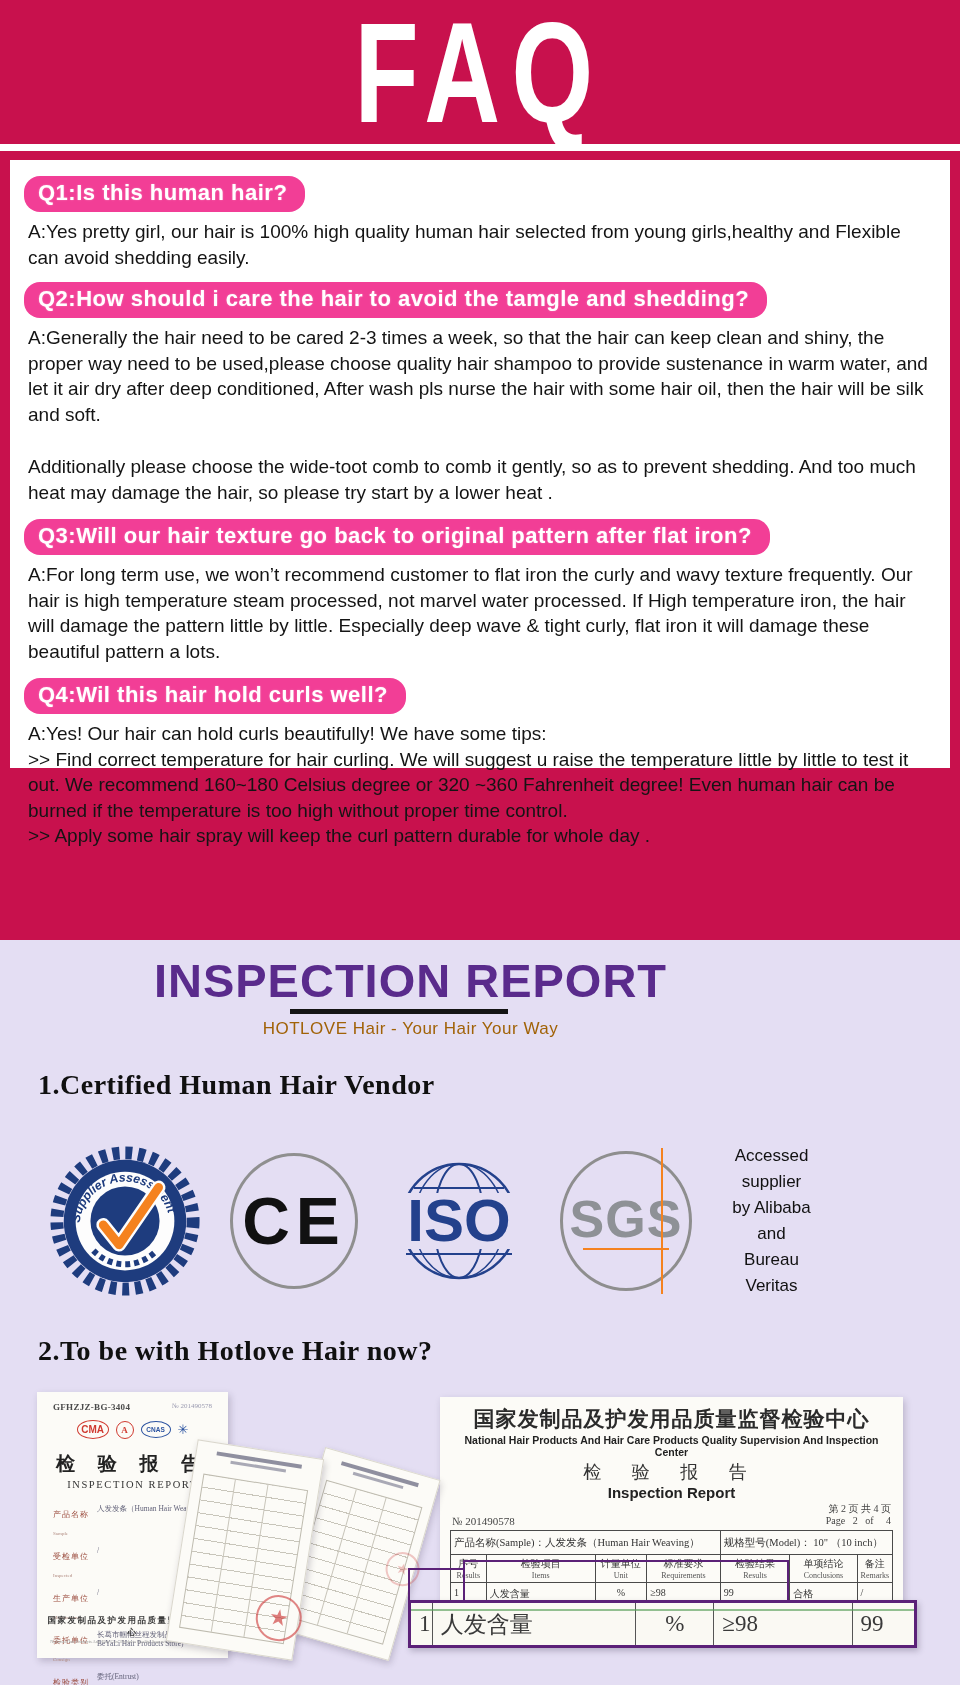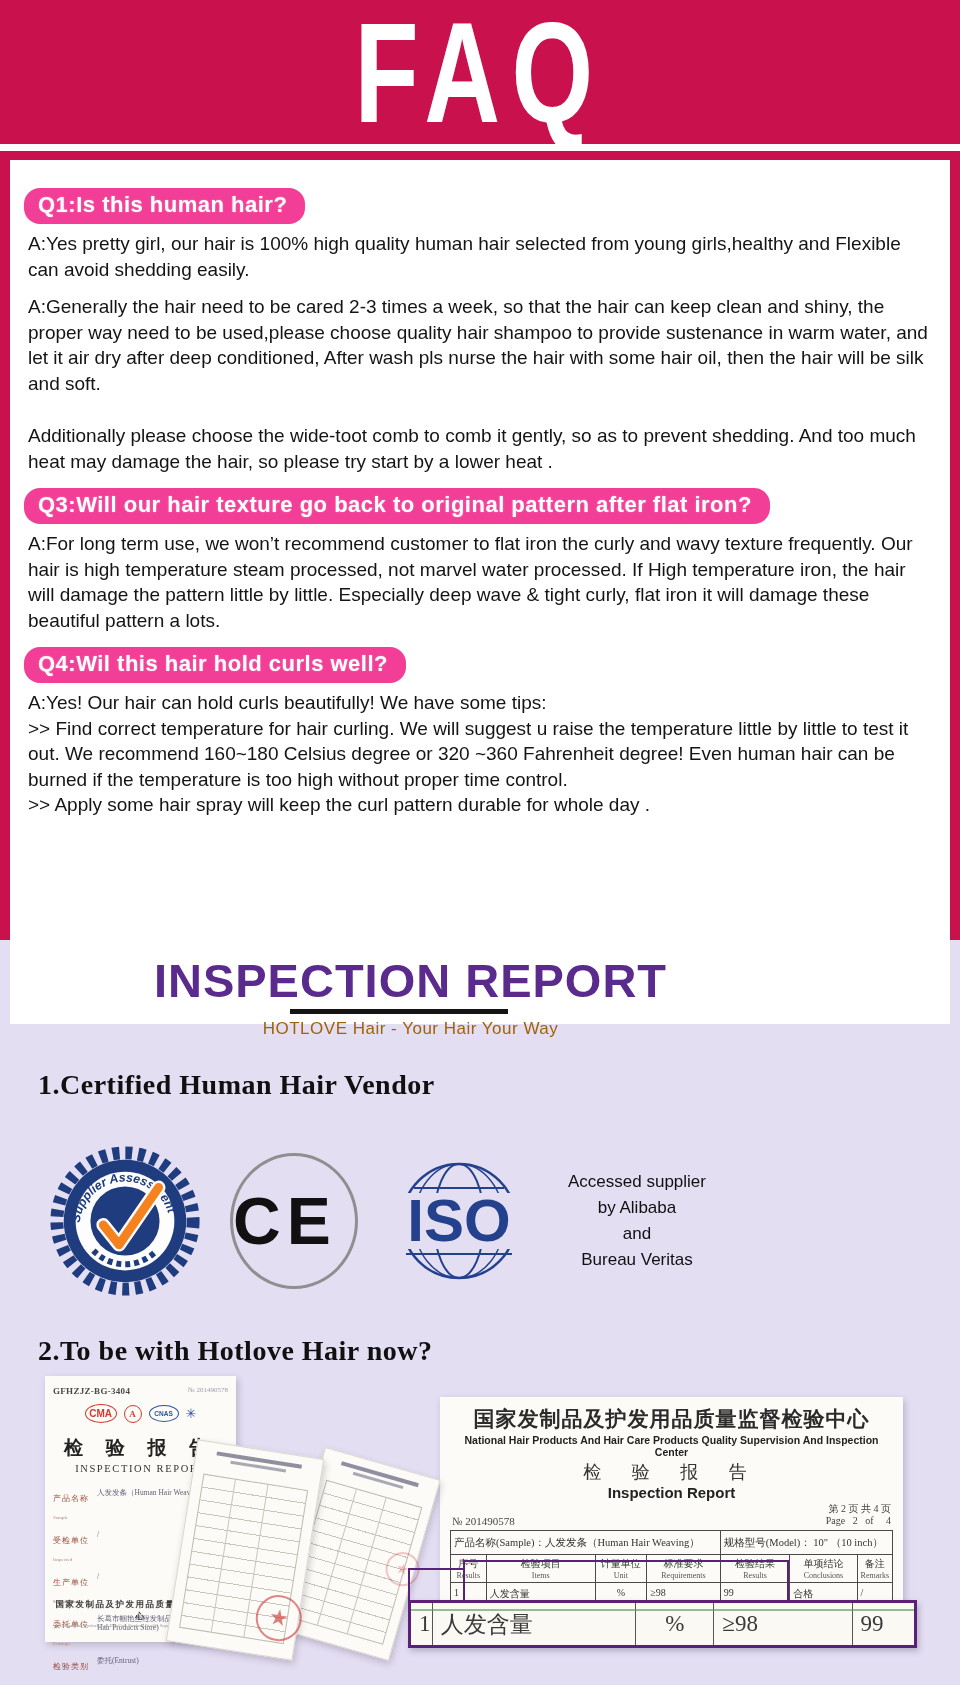--- a/index.html
+++ b/index.html
@@ -5,54 +5,54 @@
   html,body{margin:0;padding:0;background:#fff;}
   .page{position:relative;width:960px;height:1685px;background:#E4DEF3;overflow:hidden;
         font-family:"Liberation Sans",sans-serif;}
 
   
   .faq-section{position:absolute;top:0;left:0;width:960px;height:940px;background:#C8114D;}
   .faq-title-band{height:144px;display:flex;align-items:center;justify-content:center;overflow:hidden;}
   .faq-title-band span{display:inline-block;color:#fff;font-weight:700;font-size:128px;
         letter-spacing:14px;transform:scale(.82,1.12);transform-origin:center;}
   .white-divider{height:7px;background:#fff;}
-  .faq-panel{margin:9px 10px 0 10px;height:864px;background:#fff;box-sizing:border-box;
-        padding:20px 16px 0 14px;}
+  .faq-panel{margin:9px 10px 0 10px;height:608px;background:#fff;box-sizing:border-box;
+        padding:8px 16px 0 14px;}
   .q-banner{display:inline-block;background:#F23E96;color:#fff;font-size:22px;font-weight:700;
         padding:4px 18px 6px 14px;border-radius:16px;letter-spacing:.5px;
         text-shadow:0 0 2px rgba(255,255,255,.35);}
   .qa{margin-top:8px;}
   .ans{color:#141414;font-size:19px;line-height:25.5px;margin:7px 2px 0 4px;}
   .ans.gap{margin-top:27px;}
   .tip{color:#141414;font-size:19px;line-height:25.5px;margin:0 2px 0 4px;}
 
   
   .report-section{position:absolute;top:940px;left:0;width:821px;height:745px;}
   .report-title{margin-top:13px;text-align:center;color:#5A2B8C;font-size:47px;font-weight:700;letter-spacing:1px;}
   .title-underline{width:218px;height:5px;background:#141414;margin:1px auto 0;transform:translateX(-12px);}
   .report-subtitle{text-align:center;color:#a16207;font-size:17px;margin-top:5px;letter-spacing:.5px;}
   .serif-heading{font-family:"Liberation Serif",serif;font-weight:700;font-size:28px;color:#101010;
         margin:30px 0 0 38px;letter-spacing:.5px;}
   .logos-row{display:flex;align-items:center;margin:40px 0 0 46px;height:160px;}
 
   .badge-wrap{width:158px;height:158px;flex:0 0 auto;}
   .oval-logo{box-sizing:border-box;border-radius:50%;display:flex;flex-direction:column;
-        justify-content:center;flex:0 0 auto;position:relative;}
+        align-items:center;justify-content:center;flex:0 0 auto;position:relative;}
   .ce-oval{width:128px;height:136px;border:3px solid #8f8f8f;margin-left:26px;}
   .ce-oval .ce-text{font-size:66px;font-weight:700;color:#111;letter-spacing:6px;}
   .iso-wrap{width:158px;height:158px;margin-left:22px;flex:0 0 auto;}
   .sgs-oval{width:132px;height:140px;border:3px solid #8e8e8e;margin-left:22px;overflow:visible;}
   .sgs-text{font-size:52px;font-weight:700;color:#8e9196;letter-spacing:1px;line-height:1;}
   .sgs-underline{width:86px;height:2px;background:#F5821F;margin-top:3px;}
   .sgs-vline{position:absolute;top:-6px;bottom:-6px;left:78%;width:2px;background:#F5821F;}
   .supplier-note{margin-left:30px;text-align:center;font-size:17px;color:#111;line-height:26px;}
 
   
   .doc{position:absolute;background:#FCFBF7;box-shadow:2px 3px 7px rgba(40,30,60,.22);box-sizing:border-box;}
-  .left-doc{left:37px;top:436px;width:191px;height:266px;padding:10px 8px;font-family:"Liberation Serif",serif;z-index:1;margin-left:8px;}
+  .left-doc{left:37px;top:452px;width:191px;height:266px;padding:10px 16px;font-family:"Liberation Serif",serif;z-index:1;}
   .ld-head{display:flex;justify-content:space-between;align-items:flex-start;}
   .ld-code{font-size:9px;font-weight:700;color:#4a4a4a;letter-spacing:.3px;}
   .ld-no{font-size:7px;color:#9a9ab0;}
   .ld-logos{display:flex;justify-content:center;align-items:center;gap:7px;margin-top:8px;}
   .cma{border:1.5px solid #D03A30;border-radius:50%;width:30px;height:17px;display:flex;align-items:center;justify-content:center;
        color:#D03A30;font-size:10px;font-weight:700;font-family:"Liberation Sans",sans-serif;}
   .acirc{border:1.5px solid #D03A30;border-radius:50%;width:16px;height:16px;display:flex;align-items:center;justify-content:center;
        color:#D03A30;font-size:9px;font-weight:700;}
   .cnas{border:1px solid #2A52A0;border-radius:50%;width:28px;height:15px;display:flex;align-items:center;justify-content:center;
        color:#2A52A0;font-size:6.5px;font-weight:700;font-family:"Liberation Sans",sans-serif;}
@@ -123,20 +123,21 @@
     </div>
     <div class="white-divider"></div>
 
     <div class="faq-panel">
       <div class="qa">
         <div class="q-banner">Q1:Is this human hair?</div>
         <p class="ans">A:Yes pretty girl, our hair is 100% high quality human hair selected from young girls,healthy and Flexible can avoid shedding easily.</p>
       </div>
 
       <div class="qa" style="margin-top:12px;">
+        <div class="q-banner">Q2:How should i care the hair to avoid the tamgle and shedding?</div>
         <p class="ans">A:Generally the hair need to be cared 2-3 times a week, so that the hair can keep clean and shiny, the proper way need to be used,please choose quality hair shampoo to provide sustenance in warm water, and let it air dry after deep conditioned, After wash pls nurse the hair with some hair oil, then the hair will be silk and soft.</p>
         <p class="ans gap">Additionally please choose the wide-toot comb to comb it gently, so as to prevent shedding. And too much heat may damage the hair, so please try start by a lower heat .</p>
       </div>
 
       <div class="qa" style="margin-top:14px;">
         <div class="q-banner">Q3:Will our hair texture go back to original pattern after flat iron?</div>
         <p class="ans">A:For long term use, we won’t recommend customer to flat iron the curly and wavy texture frequently. Our hair is high temperature steam processed, not marvel water processed. If High temperature iron, the hair will damage the pattern little by little. Especially deep wave &amp; tight curly, flat iron it will damage these beautiful pattern a lots.</p>
       </div>
 
       <div class="qa" style="margin-top:14px;">
@@ -184,20 +185,25 @@
           <circle cx="79" cy="79" r="57" fill="none" stroke="#23418C" stroke-width="2.5"></circle>
           <ellipse cx="79" cy="79" rx="25" ry="57" fill="none" stroke="#23418C" stroke-width="2"></ellipse>
           <ellipse cx="79" cy="79" rx="45" ry="57" fill="none" stroke="#23418C" stroke-width="1.4"></ellipse>
           <line x1="34" y1="46" x2="124" y2="46" stroke="#23418C" stroke-width="2"></line>
           <line x1="26" y1="112" x2="132" y2="112" stroke="#23418C" stroke-width="2"></line>
           <rect x="0" y="51" width="158" height="56" fill="#E4DEF3"></rect>
           <text x="79" y="99" text-anchor="middle" font-size="60" font-weight="bold" font-family="Liberation Sans, sans-serif" fill="#23418C">ISO</text>
         </svg>
       </div>
 
+      <div class="oval-logo sgs-oval">
+        <span class="sgs-text">SGS</span>
+        <div class="sgs-underline"></div>
+        <div class="sgs-vline"></div>
+      </div>
 
       <div class="supplier-note">
         <div>Accessed supplier</div>
         <div>by Alibaba</div>
         <div>and</div>
         <div>Bureau Veritas</div>
       </div>
     </div>
 
     <div class="serif-heading" style="margin-top:34px;">2.To be with Hotlove Hair now?</div>

